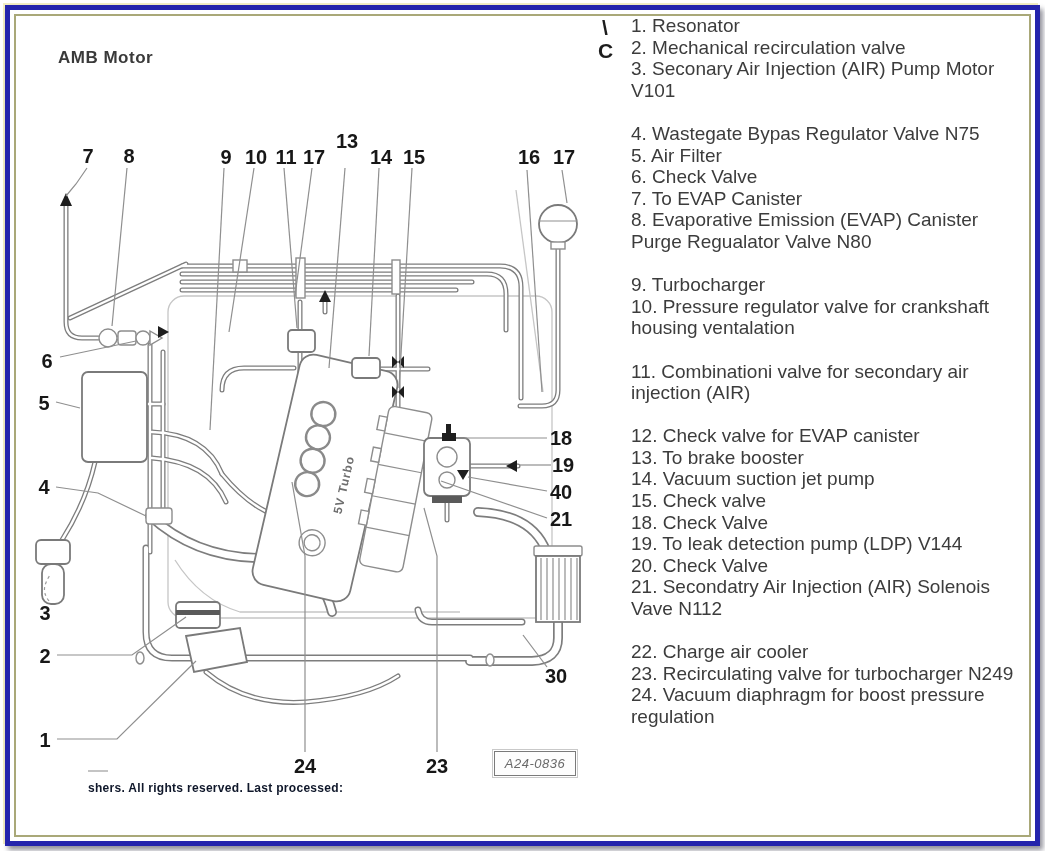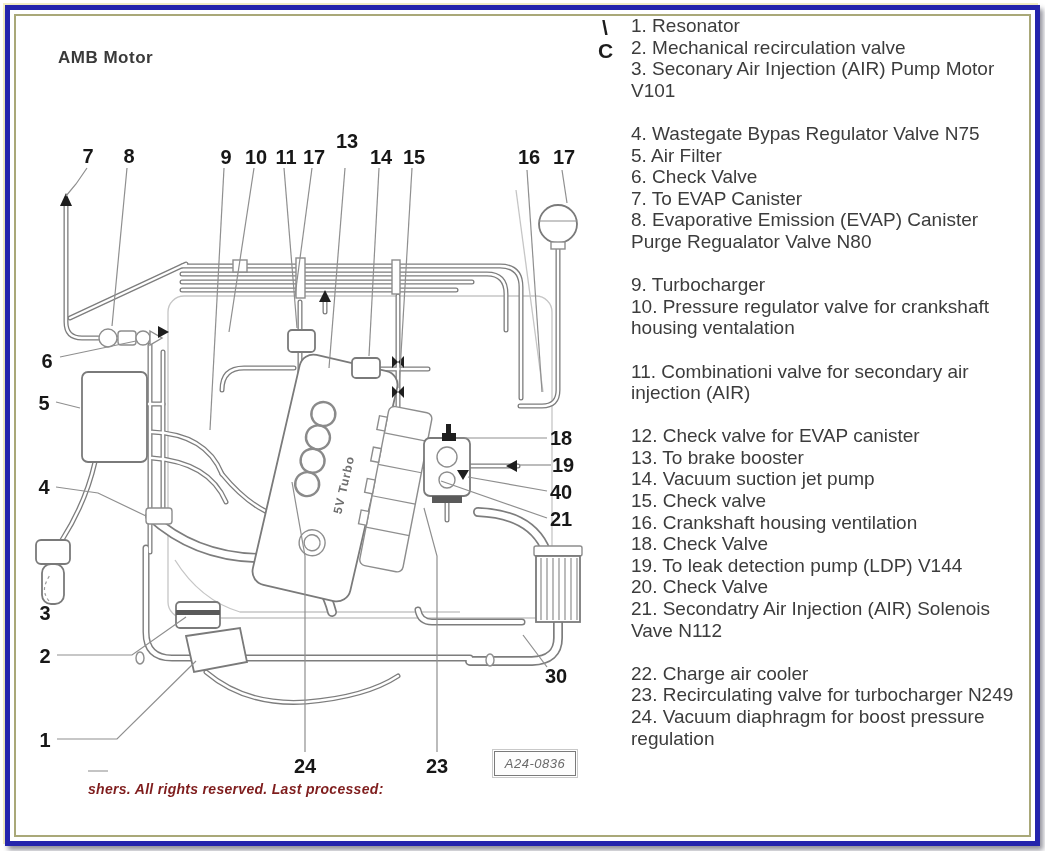--- a/index.html
+++ b/index.html
@@ -36,21 +36,21 @@
   .part-tag {
     position:absolute; left:494px; top:751px; width:80px; height:23px;
     border:1px solid #7a7a7a; outline:1px solid #c9c9c9; outline-offset:1px;
     display:flex; align-items:center; justify-content:center;
     font-size:13px; font-style:italic; color:#6a6a6a; letter-spacing:0.5px;
     background:#fdfdfd; z-index:6;
   }
 
   .footer {
     position:absolute; left:88px; top:781px;
-    font-size:14px; font-style:italic; font-weight:700; color:#7f1d1d;
+    font-size:12px; font-weight:700; color:#0f172a;
     letter-spacing:0.3px;
   }
 
   .edge-mark { position:absolute; font-weight:700; color:#1c1c1c; z-index:6; }
   .edge-mark.m1 { left:602px; top:16px; font-size:21px; }
   .edge-mark.m2 { left:598px; top:39px; font-size:21px; }
 
   .legend {
     position:absolute; left:631px; top:15px; width:392px;
     font-size:19px; line-height:21.6px; color:#3c3c3c; z-index:6;
@@ -357,21 +357,20 @@
         </div>
         <div class="legend-group">
           <div class="legend-item">11. Combinationi valve for secondary air
 injection (AIR)</div>
         </div>
         <div class="legend-group">
           <div class="legend-item">12. Check valve for EVAP canister</div>
           <div class="legend-item">13. To brake booster</div>
           <div class="legend-item">14. Vacuum suction jet pump</div>
           <div class="legend-item">15. Check valve</div>
-          <div class="legend-item">16. Crankshaft housing ventilation</div>
           <div class="legend-item">18. Check Valve</div>
           <div class="legend-item">19. To leak detection pump (LDP) V144</div>
           <div class="legend-item">20. Check Valve</div>
           <div class="legend-item">21. Secondatry Air Injection (AIR) Solenois
 Vave N112</div>
         </div>
         <div class="legend-group">
           <div class="legend-item">22. Charge air cooler</div>
           <div class="legend-item">23. Recirculating valve for turbocharger N249</div>
           <div class="legend-item">24. Vacuum diaphragm for boost pressure

